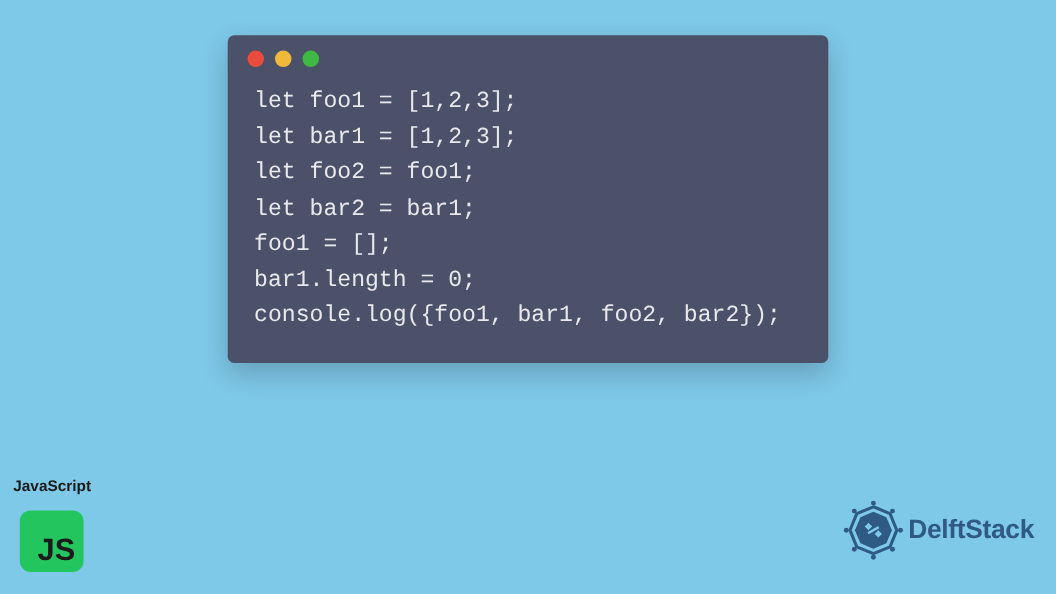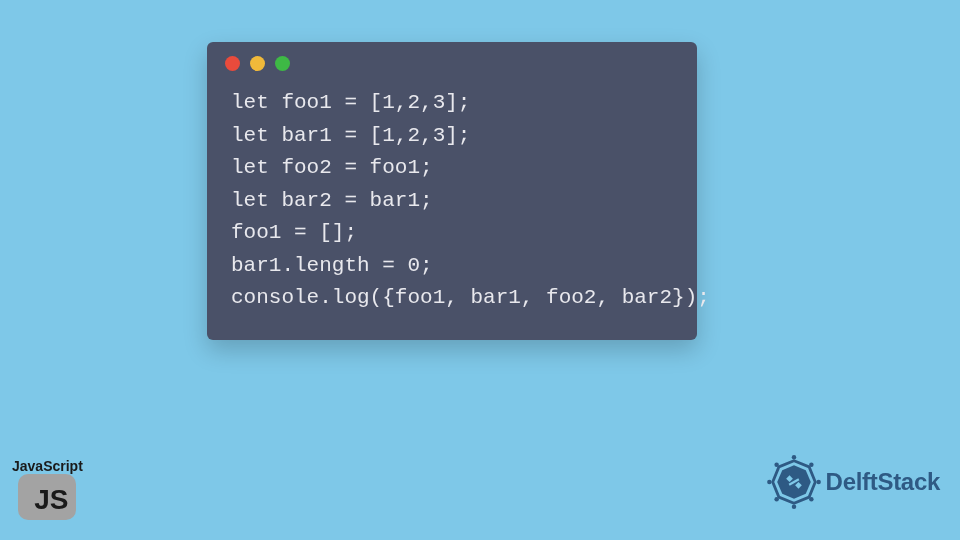--- a/index.html
+++ b/index.html
@@ -10,23 +10,23 @@
     body {
       width: 960px;
       height: 540px;
       background-color: #7ec8e8;
       font-family: -apple-system, BlinkMacSystemFont, "Segoe UI", Arial, sans-serif;
       position: relative;
       overflow: hidden;
     }
     .code-window {
       position: absolute;
-      top: 42px;
+      top: 32px;
       left: 207px;
-      width: 490px;
+      width: 546px;
       height: 298px;
       background-color: #4a5168;
       border-radius: 6px;
       box-shadow: 0 10px 25px rgba(0,0,0,0.2);
     }
     .window-controls {
       display: flex;
       gap: 10px;
       padding: 14px 18px 8px 18px;
     }
@@ -52,26 +52,26 @@
       bottom: 20px;
       left: 12px;
       display: flex;
       flex-direction: column;
       align-items: center;
     }
     .js-label {
       font-size: 14px;
       font-weight: 600;
       color: #1a1a1a;
-      margin-bottom: 0;
+      margin-bottom: 15px;
     }
     .js-logo {
       width: 58px;
-      height: 46px;
-      background-color: #a3a3a3;
+      height: 56px;
+      background-color: #22c55e;
       border-radius: 10px;
       display: flex;
       align-items: flex-end;
       justify-content: flex-end;
       padding: 4px 8px 4px 4px;
       font-family: Arial, sans-serif;
       font-weight: 700;
       font-size: 28px;
       color: #1a1a1a;
     }

